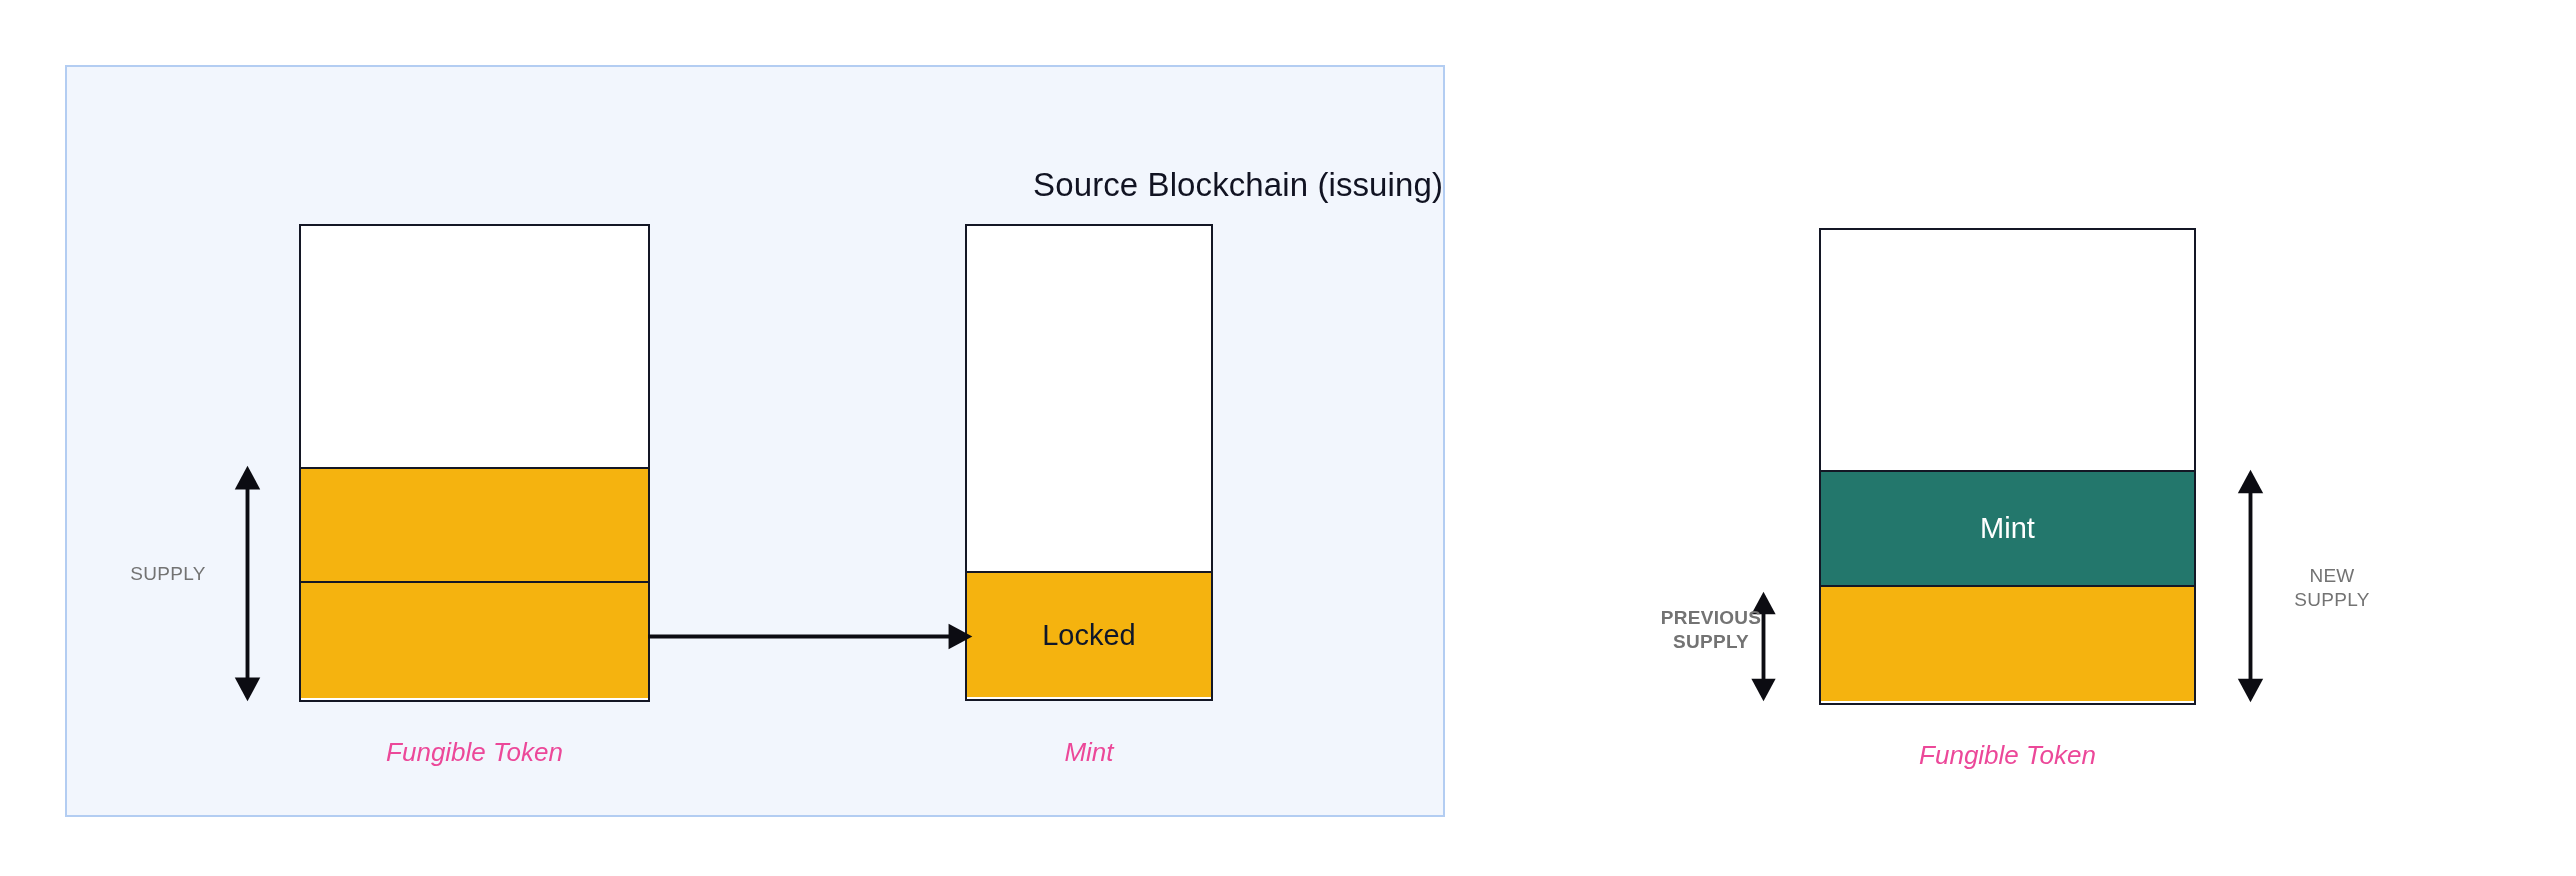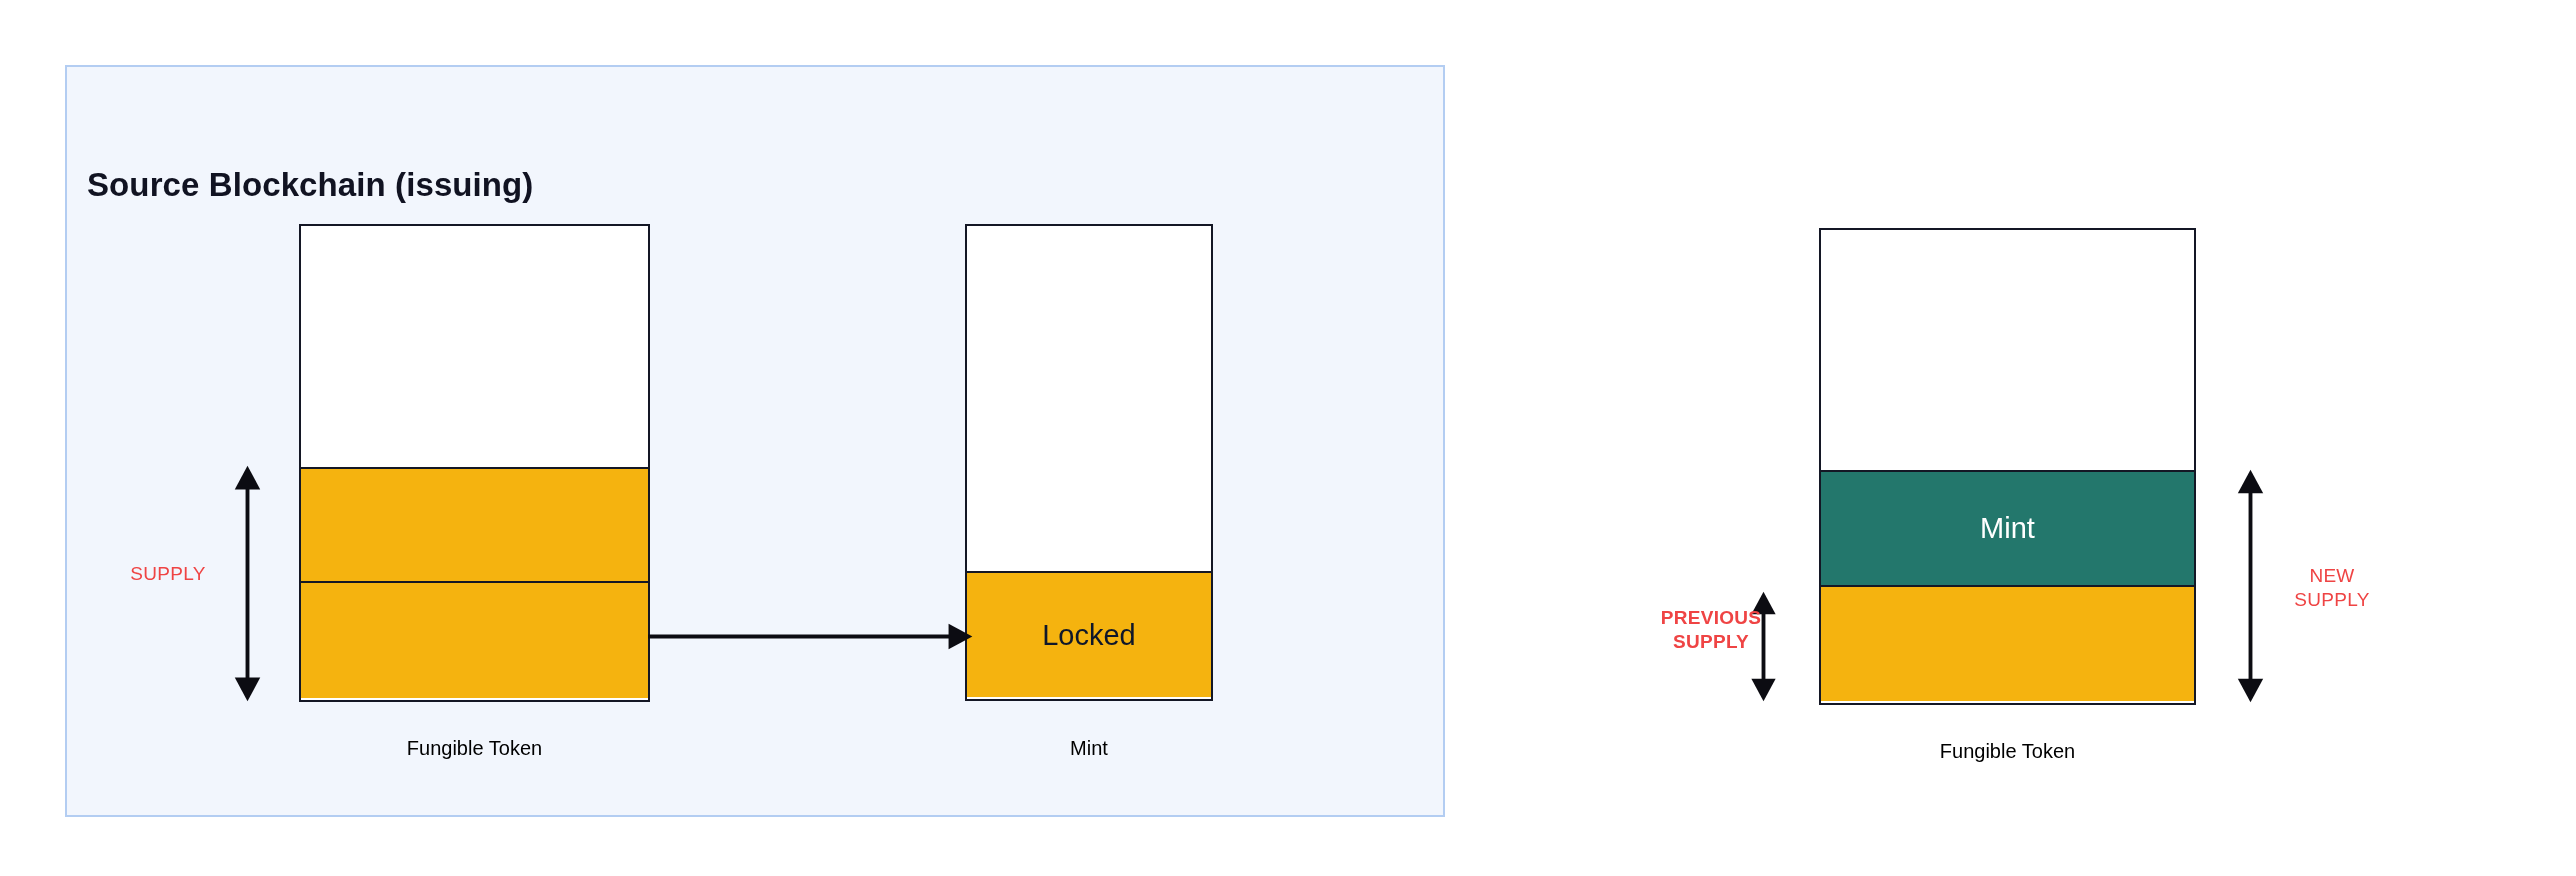--- a/index.html
+++ b/index.html
@@ -37,26 +37,25 @@
     width: 1013px;
     height: 758px;
     background: #f5f2fd;
     border: 3.9px solid #3d1a8e;
   }
 
   .panel-title {
     position: absolute;
     left: 0;
     width: 100%;
-    text-align: left;
-    font-weight: bold;
+    text-align: right;
+    font-weight: normal;
     color: #111322;
     letter-spacing: 0.1px;
     white-space: nowrap;
-    margin-left: 20px;
   }
   #source-title {
     top: 99px;
     font-size: 33px;
   }
   #destination-title {
     top: 97px;
     font-size: 33px;
   }
 
@@ -102,23 +101,24 @@
   
   #dst-token-stack { left: 1819px; top: 228px; width: 377px; height: 477px; }
   #dst-token-empty  { height: 240px; }
   #dst-token-mint   { height: 115px; }
   #dst-token-yellow { height: 116px; }
 
   
   .caption {
     position: absolute;
     text-align: center;
-    font-size: 20px;
-    color: #000000;
+    font-size: 26px;
+    color: #ec4899;
     white-space: nowrap;
+    font-style: italic;
   }
   #src-token-caption { left: 299px; top: 737px; width: 351px; }
   #pool-caption      { left: 965px; top: 737px; width: 248px; }
   #dst-token-caption { left: 1819px; top: 740px; width: 377px; }
 
   
   .measure {
     position: absolute;
   }
   .measure svg { display: block; }
@@ -126,21 +126,21 @@
   #supply-measure          { left: 232px;  top: 464px;  width: 31px;  height: 239px; }
   #previous-supply-measure { left: 1748px; top: 590px; width: 31px;  height: 113px; }
   #new-supply-measure      { left: 2235px; top: 468px;  width: 31px;  height: 236px; }
 
   
   .measure-label {
     position: absolute;
     text-align: center;
     font-size: 19px;
     letter-spacing: 0.3px;
-    color: #ef4444;
+    color: #737373;
     line-height: 1.28;
     white-space: pre-line;
   }
   #supply-label          { left: 110px;  top: 562px; width: 116px; }
   #previous-supply-label { left: 1642px; top: 606px; width: 138px; font-weight: bold; }
   #new-supply-label      { left: 2274px; top: 564px; width: 116px; }
 
   
   #transfer-arrow {
     position: absolute;

